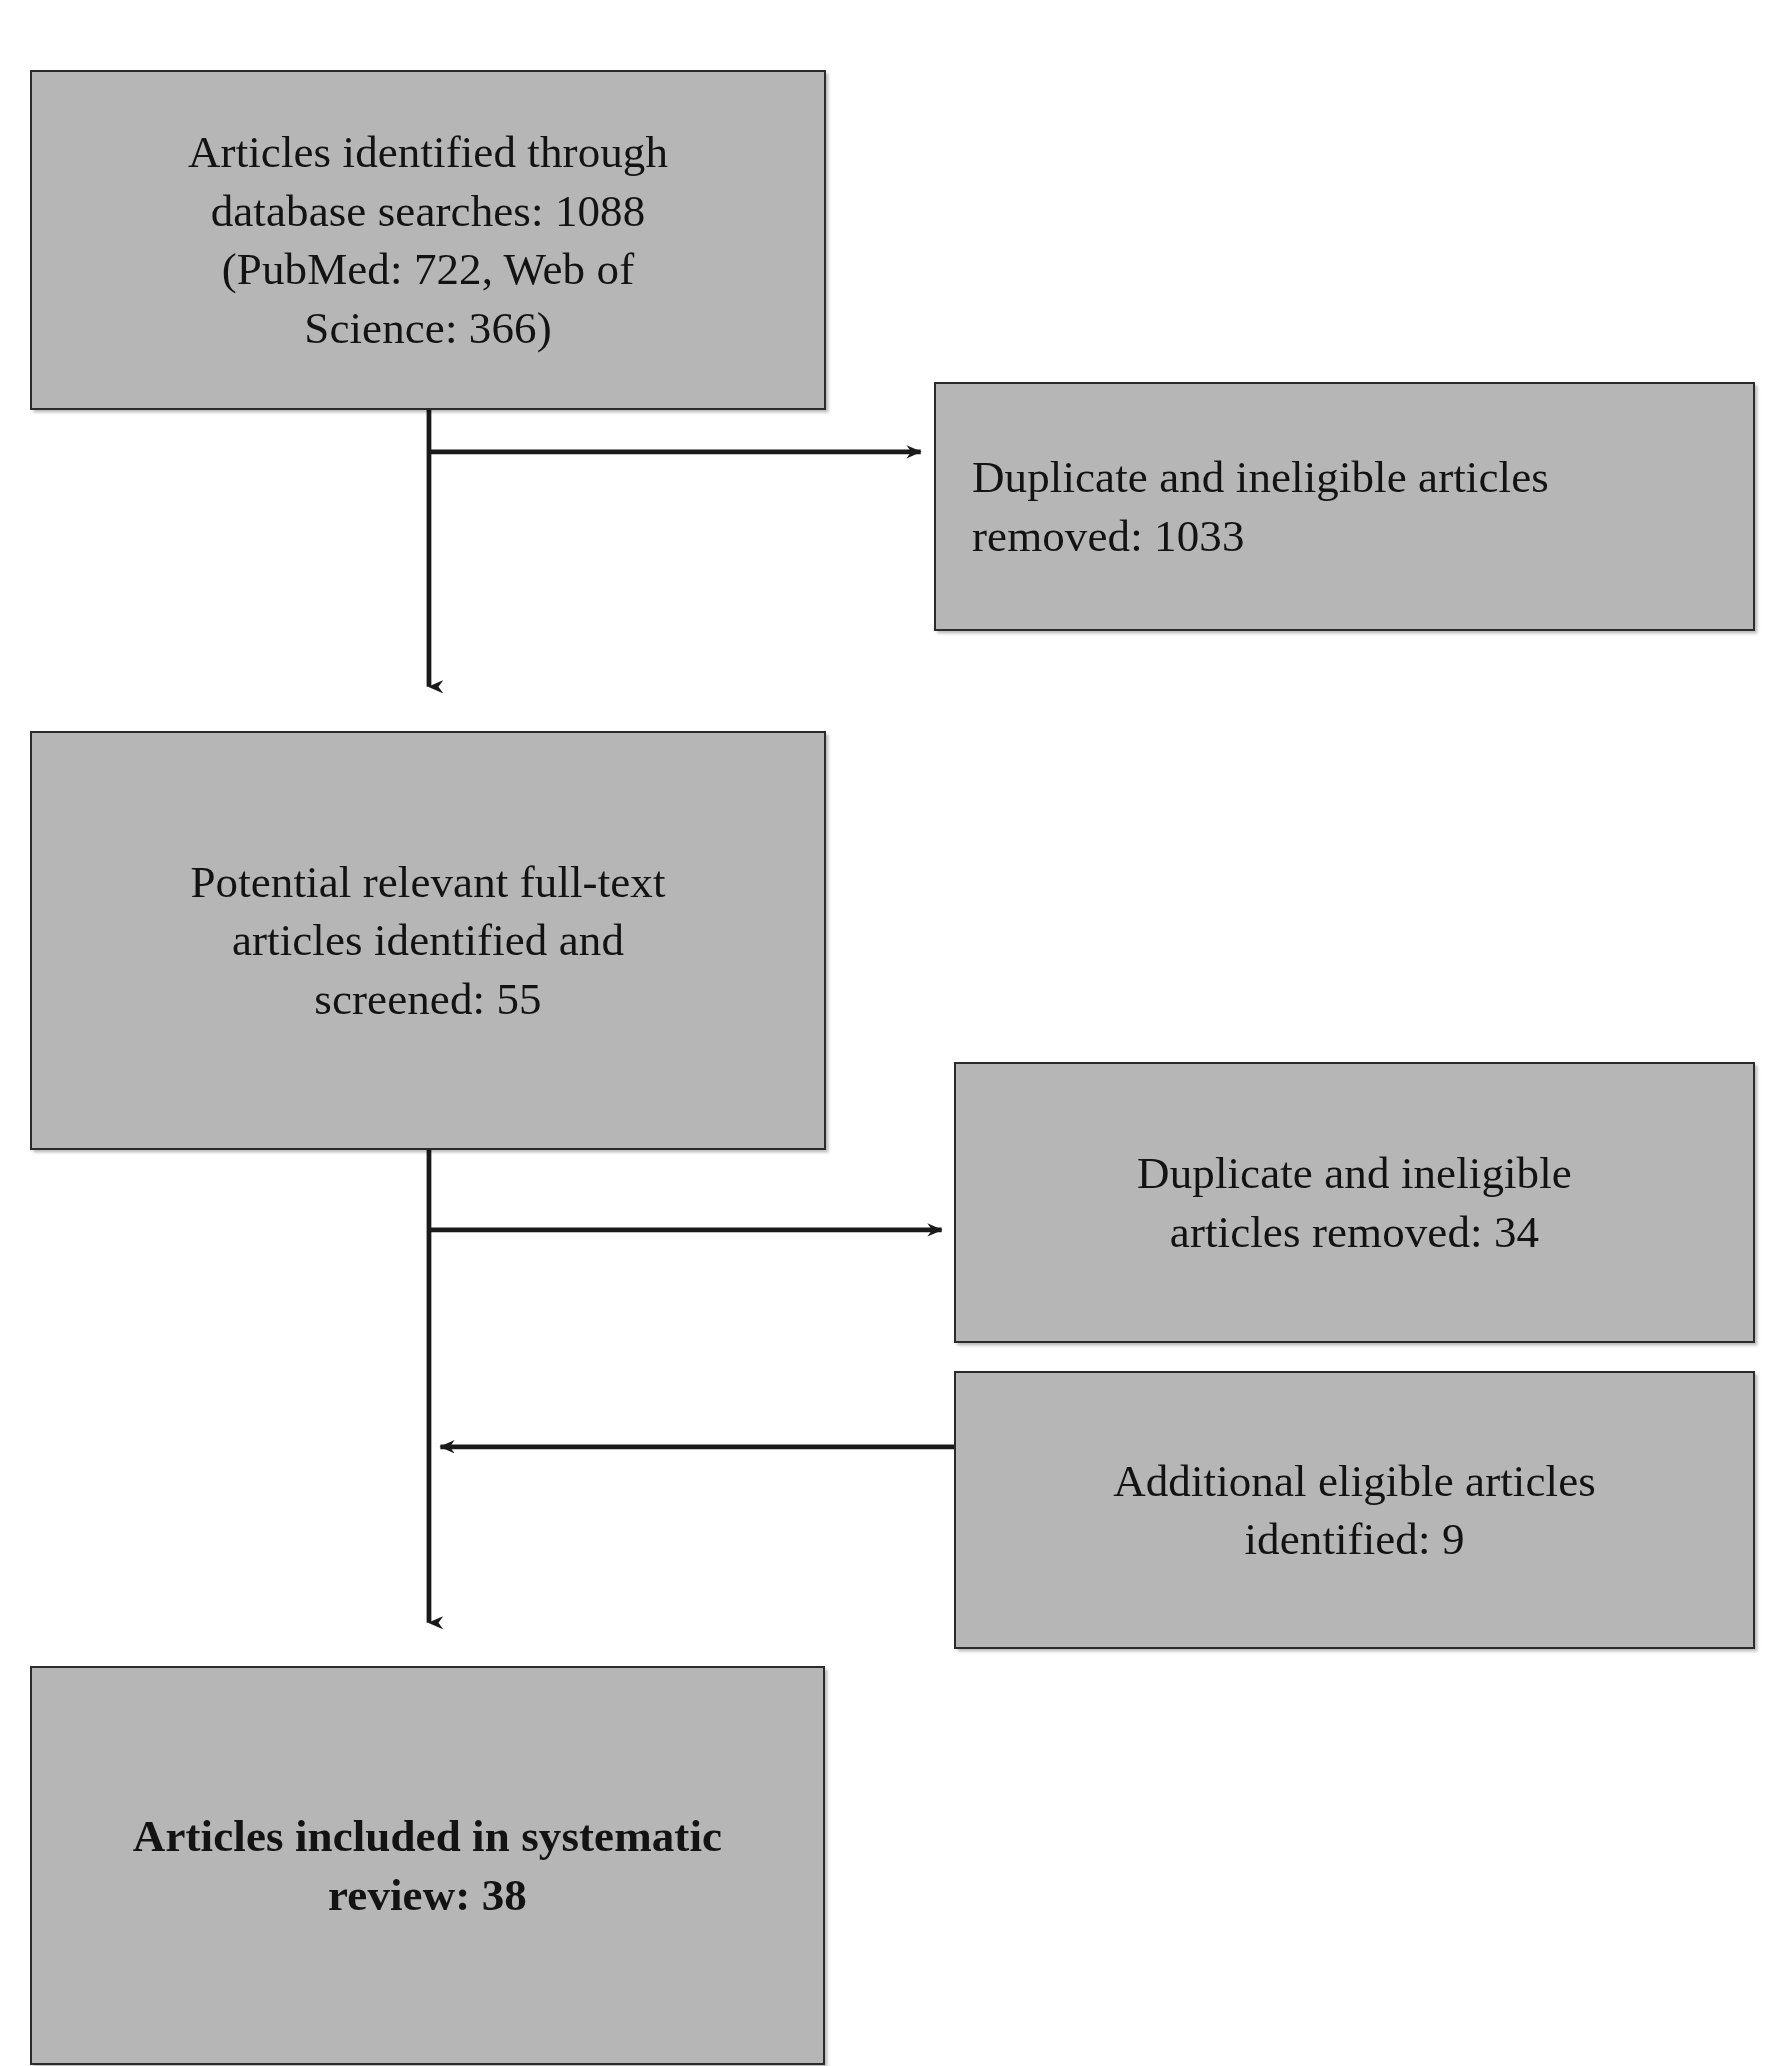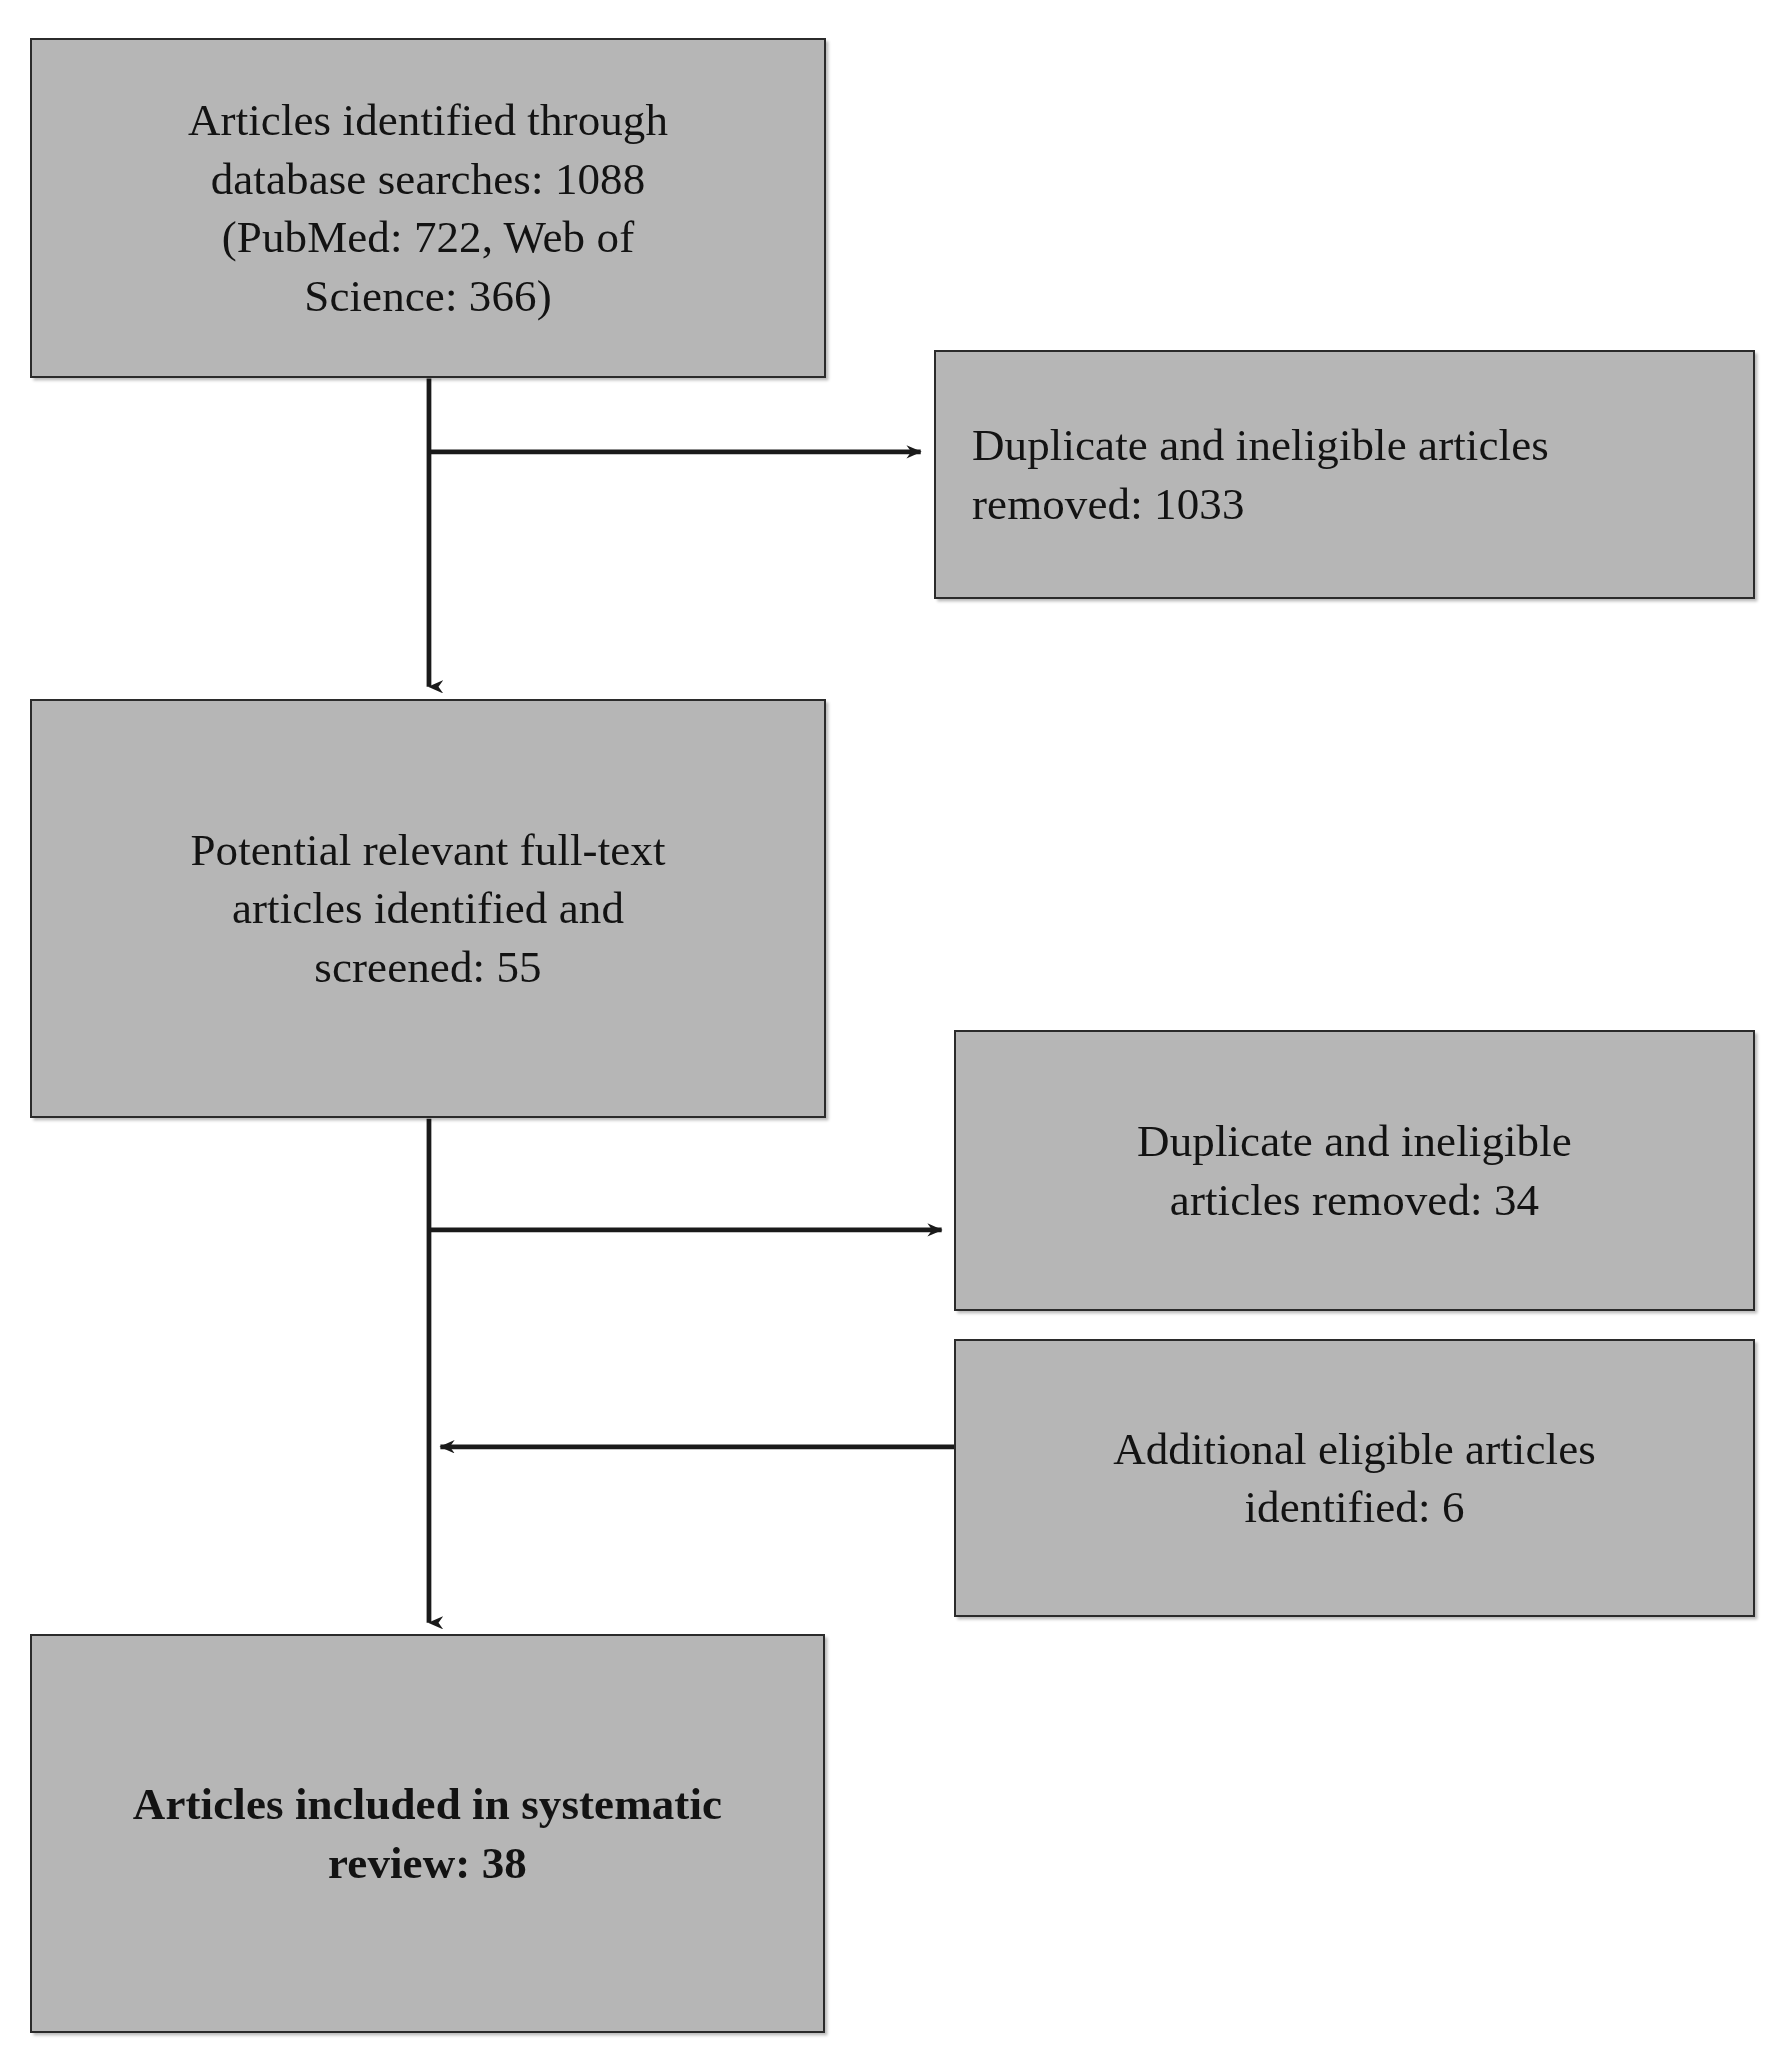--- a/index.html
+++ b/index.html
@@ -18,20 +18,21 @@
   }
   .flow-box {
     position: absolute;
     box-sizing: border-box;
     background: #b6b6b6;
     border: 2.9px solid #2b2b2b;
     box-shadow: 2.9px 2.9px 2.9px rgba(0,0,0,0.28);
     display: flex;
     align-items: center;
     justify-content: center;
+    margin-top: 32px;
   }
   .flow-box .box-text {
     display: block;
     width: 100%;
     color: #131313;
     font-size: 45px;
     line-height: 1.30;
     white-space: pre-line;
     letter-spacing: 0.1px;
   }
@@ -102,21 +103,21 @@
 screened: 55</span>
   </div>
 
   <div class="flow-box align-center" id="box-duplicates-2">
     <span class="box-text">Duplicate and ineligible
 articles removed: 34</span>
   </div>
 
   <div class="flow-box align-center" id="box-additional">
     <span class="box-text">Additional eligible articles
-identified: 6</span>
+identified: 9</span>
   </div>
 
   <div class="flow-box align-center" id="box-included">
     <span class="box-text">Articles included in systematic
 review: 38</span>
   </div>
 
 </div>
 
 

